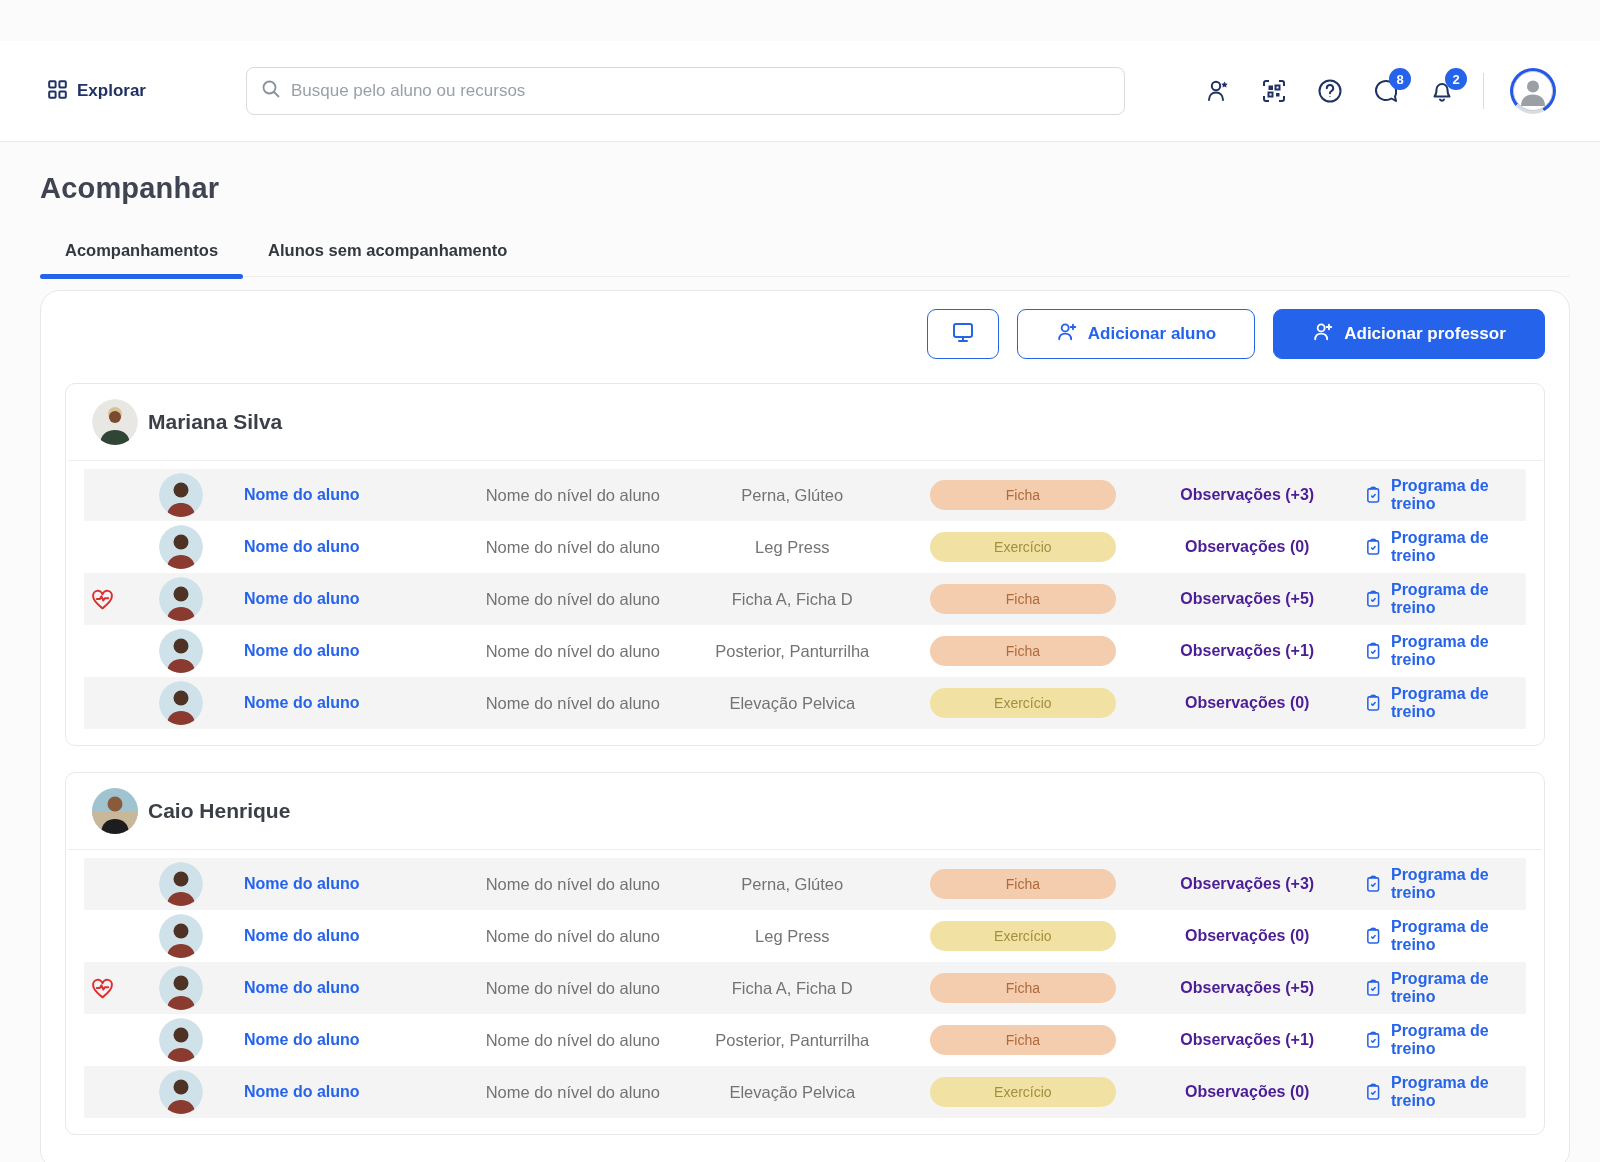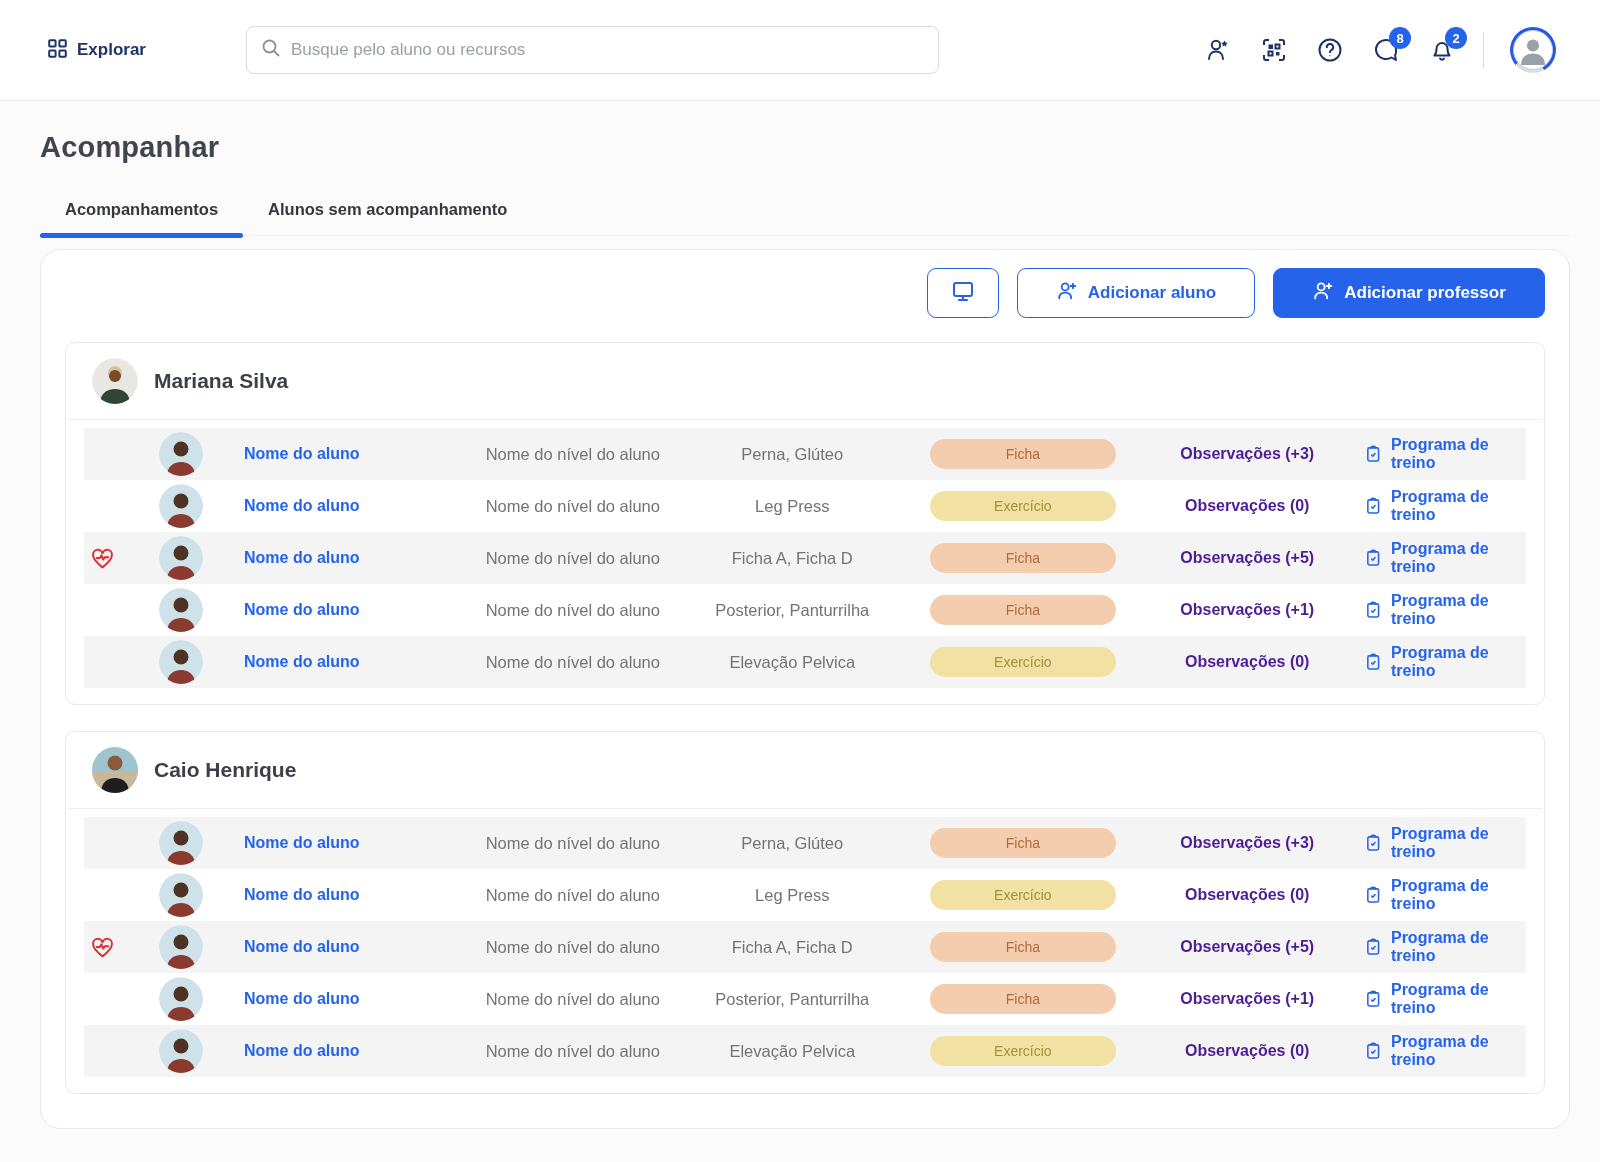--- a/index.html
+++ b/index.html
@@ -1,24 +1,24 @@
 <!DOCTYPE html>
 <html><head>
 <meta charset="utf-8">
 <style>
   * { margin:0; padding:0; box-sizing:border-box; }
   html,body { width:1600px; height:1162px; overflow:hidden; }
   body { font-family:"Liberation Sans","DejaVu Sans",sans-serif; background:#fbfbfc; color:#41454f; }
 
   
   .topbar { height:101px; background:#ffffff; border-bottom:1px solid #e8e9ec;
-            display:flex; align-items:center; padding:0 44px 0 48px; }
+            display:flex; align-items:center; padding:0 44px 0 48px;margin-top:41px; }
   .logo { display:flex; align-items:center; gap:10px; cursor:pointer; }
   .logo-label { font-size:17px; font-weight:bold; color:#1e3264; }
-  .search-wrap { margin-left:100px; width:693px; height:48px; border:1px solid #d8dbe0;
+  .search-wrap { margin-left:100px; width:879px; height:48px; border:1px solid #d8dbe0;
                  border-radius:8px; display:flex; align-items:center; padding:4px 14px; gap:10px;
                  background:#fff;justify-content:center; }
   .search-wrap input { border:none; outline:none; flex:1; font-size:17px; color:#41454f;
                        font-family:"Liberation Sans",sans-serif; background:transparent; }
   .search-wrap input::placeholder { color:#9aa0a8; }
   .topbar-actions { margin-left:auto; display:flex; align-items:center; gap:26px; }
   .icon-btn { position:relative; width:30px; height:30px; display:flex; align-items:center;
               justify-content:center; cursor:pointer; }
   .badge { position:absolute; top:-8px; right:-10px; min-width:22px; height:22px; border-radius:11px;
            background:#2563eb; color:#fff; font-size:13px; font-weight:bold;
@@ -49,21 +49,21 @@
          display:flex; align-items:center; justify-content:center; gap:10px; cursor:pointer;
          font-family:"Liberation Sans",sans-serif; }
   .btn-outline { background:#fff; border:1.5px solid #2563eb; color:#2563eb; }
   .btn-solid { background:#2563eb; border:1.5px solid #2563eb; color:#fff; }
   .btn-monitor { width:72px; }
   .btn-student { width:238px; }
   .btn-teacher { width:272px; }
 
   
   .trainer-card { border:1px solid #e7e8ea; border-radius:10px; margin:10px 0 26px; background:#fff; }
-  .trainer-head { display:flex; align-items:center; gap:16px; padding:15px 26px; }
+  .trainer-head { display:flex; align-items:center; gap:10px; padding:15px 26px; }
   .trainer-name { font-size:21px; font-weight:bold; color:#3b3f47; }
   .trainer-divider { height:1px; background:#eceef0; margin:0 2px; }
   .rows { padding:8px 18px 16px; }
 
   .row { display:grid; grid-template-columns:34px 62px 200px 1.55fr 1.45fr 216px 1.35fr 1.3fr;
          align-items:center; height:52px; border-radius:2px;gap:32px; }
   .row.alt { background:#f4f4f5; }
   .cell-heart { display:flex; align-items:center; justify-content:flex-start; padding-left:6px; }
   .cell-heart svg { visibility:hidden; }
   .row.has-heart .cell-heart svg { visibility:visible; }

